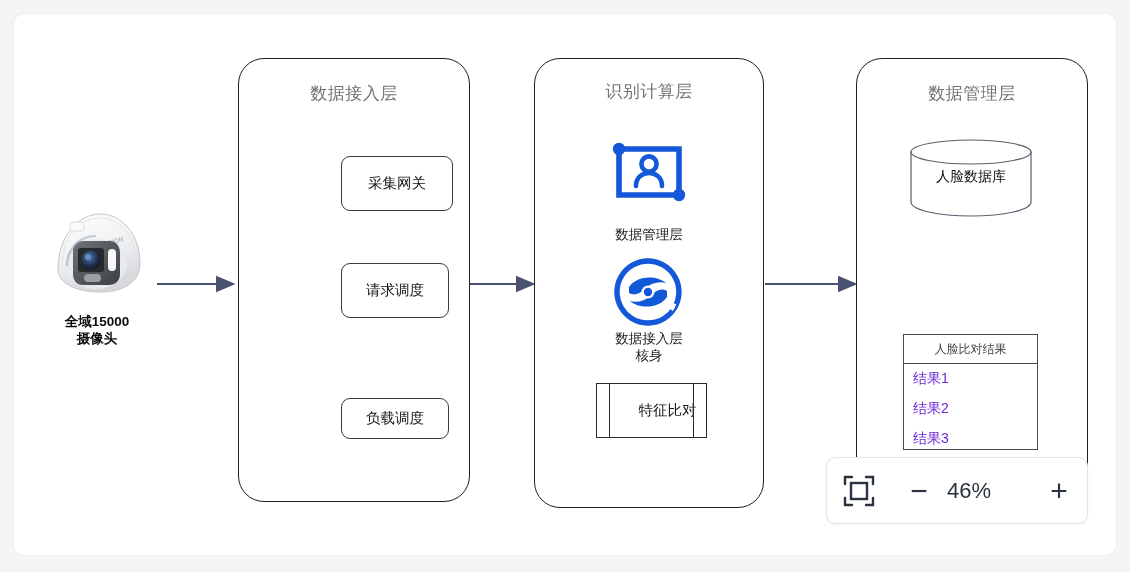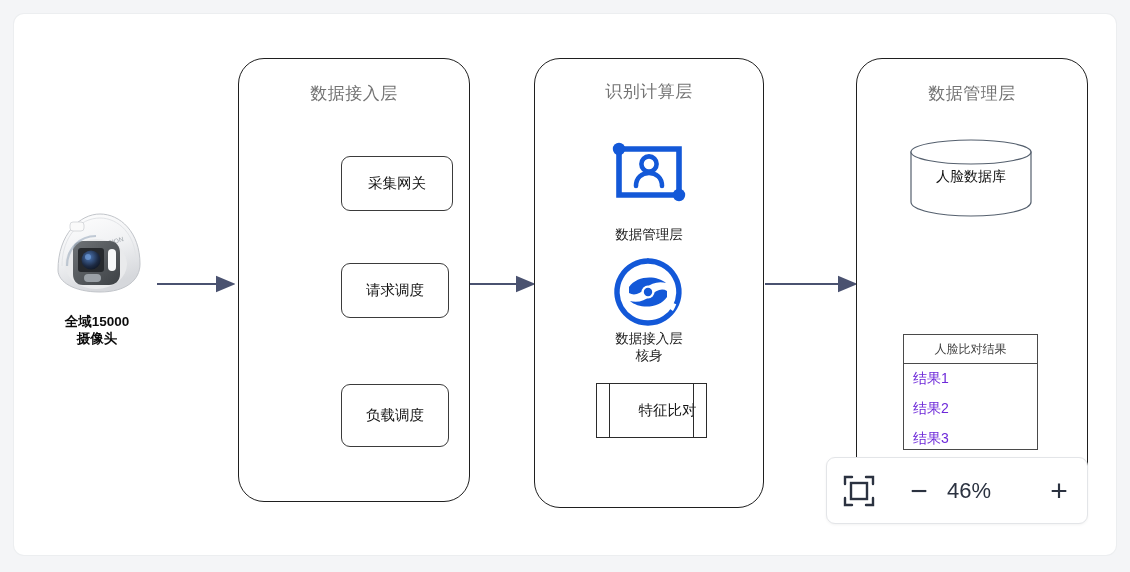--- a/index.html
+++ b/index.html
@@ -238,21 +238,21 @@
       <span>全域15000</span><br>
       <span>摄像头</span>
     </div>
 
     <div class="layer-box" style="left:238px; top:58px; width:232px; height:444px;">
     </div>
     <div class="layer-title" style="left:238px; top:82px; width:232px;">数据接入层</div>
 
     <div class="inner-box" style="left:298px; top:156px; width:112px; height:55px;">采集网关</div>
     <div class="inner-box" style="left:298px; top:263px; width:108px; height:55px;">请求调度</div>
-    <div class="inner-box" style="left:298px; top:384px; width:108px; height:63px;">负载调度</div>
+    <div class="inner-box" style="left:298px; top:398px; width:108px; height:41px;">负载调度</div>
 
     <div class="layer-box" style="left:534px; top:58px; width:230px; height:450px;">
     </div>
     <div class="layer-title" style="left:534px; top:80px; width:230px;">识别计算层</div>
 
     <div style="position:absolute;left:611px;top:139px;width:76px;height:66px;">
       <svg width="76" height="66" viewBox="0 0 76 66">
         <path d="M8,10 L68,10 L68,56 L8,56 Z" fill="none" stroke="#1358d8" stroke-width="5.6"></path>
         <circle cx="8" cy="10" r="6.2" fill="#1358d8"></circle>
         <circle cx="68" cy="56" r="6.2" fill="#1358d8"></circle>

